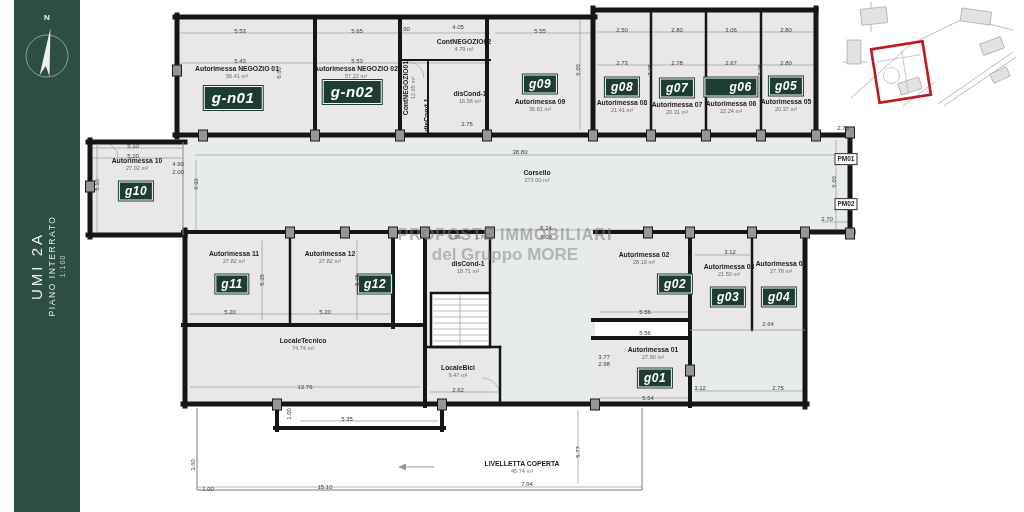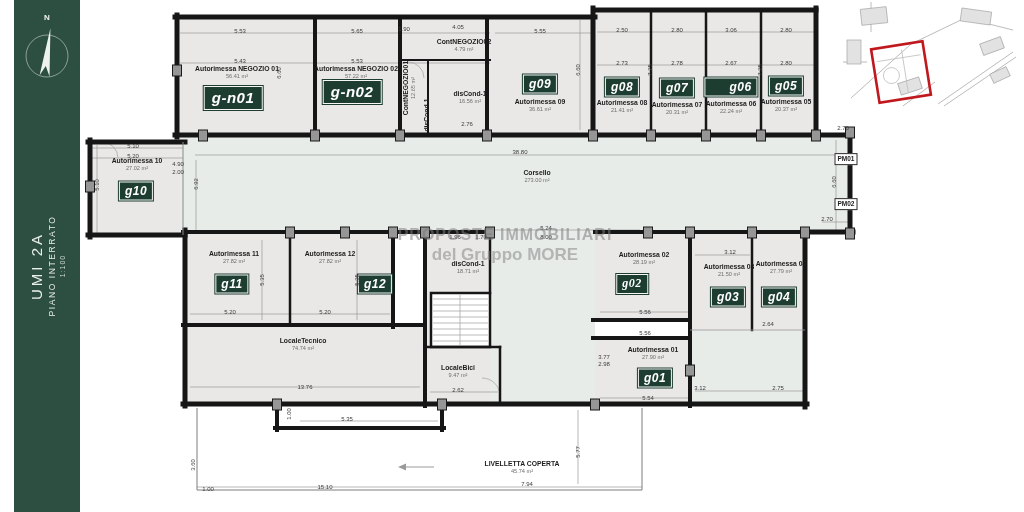--- a/index.html
+++ b/index.html
@@ -283,21 +283,21 @@
       <div class="badge" style="left: 232px; top: 284px;">g11</div>
       <div class="room-label" style="left: 330px; top: 257px;">
         <div class="room-name">Autorimessa 12</div>
         <div class="room-area">27.82 m²</div>
       </div>
       <div class="badge" style="left: 327px; top: 284px; margin-left: 48px;">g12</div>
       <div class="room-label" style="left: 644px; top: 258px;">
         <div class="room-name">Autorimessa 02</div>
         <div class="room-area">28.19 m²</div>
       </div>
-      <div class="badge" style="left: 632px; top: 284px; font-family: Liberation Serif, serif;">g02</div>
+      <div class="badge" style="left: 675px; top: 284px;">g02</div>
       <div class="room-label" style="left: 729px; top: 270px;">
         <div class="room-name">Autorimessa 03</div>
         <div class="room-area">21.50 m²</div>
       </div>
       <div class="badge" style="left: 728px; top: 297px;">g03</div>
       <div class="room-label" style="left: 781px; top: 267px;">
         <div class="room-name">Autorimessa 04</div>
         <div class="room-area">27.79 m²</div>
       </div>
       <div class="badge" style="left: 779px; top: 297px;">g04</div>

